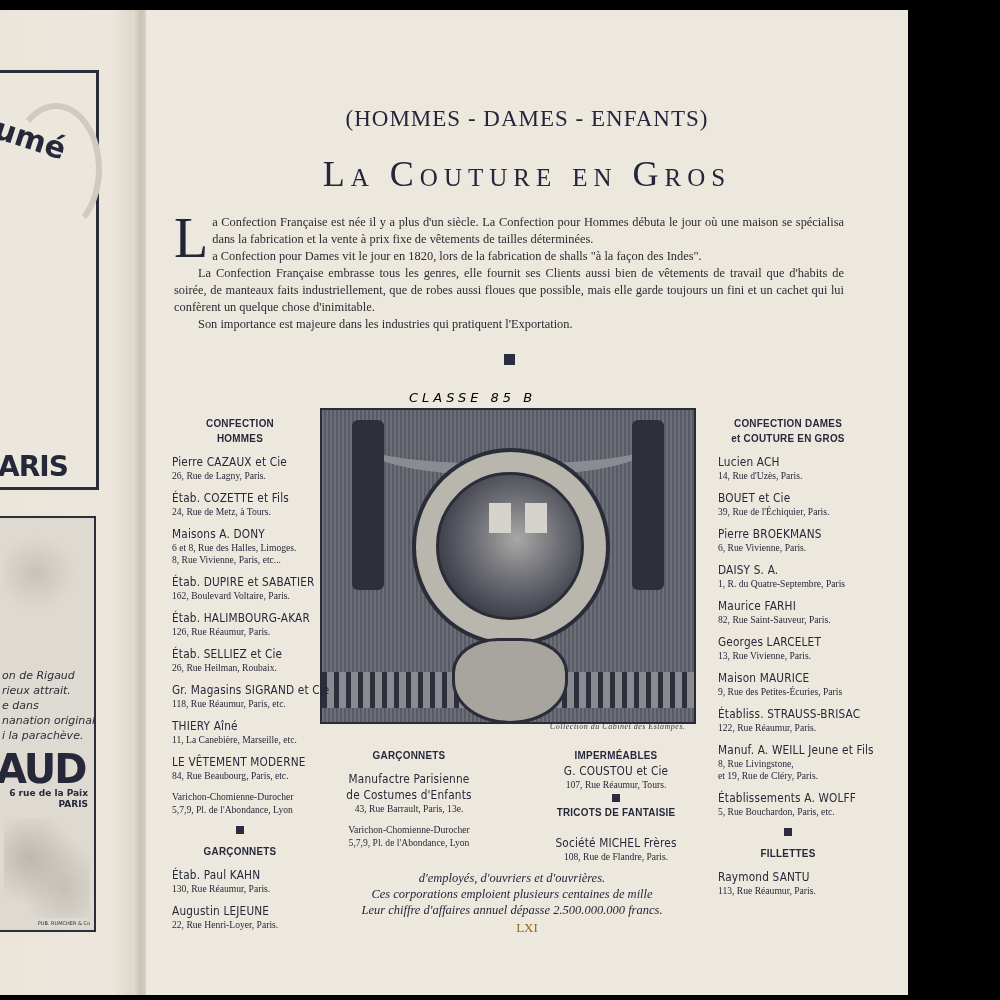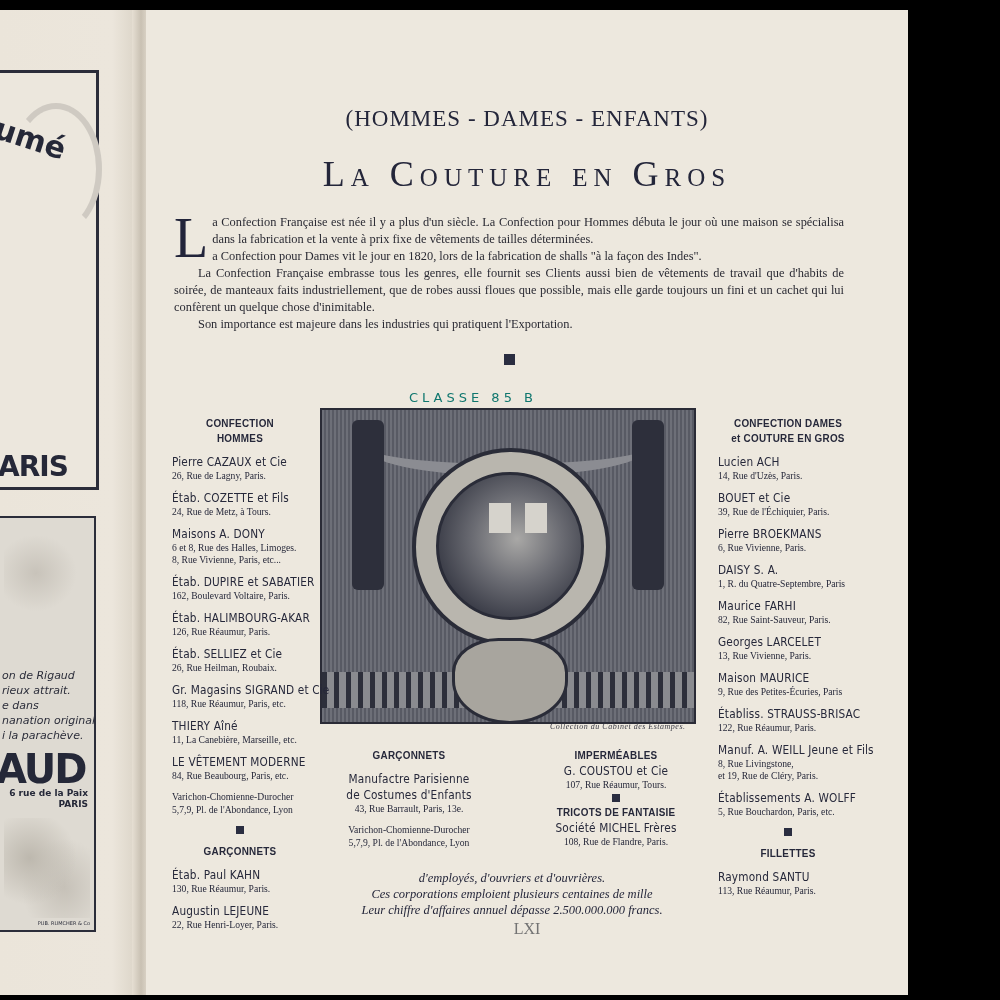--- a/index.html
+++ b/index.html
@@ -39,21 +39,21 @@
             font-size:23px; letter-spacing:1px; color:#24263a; }
   .title3 { position:absolute; left:0; width:100%; top:143px; text-align:center;
             font-size:36px; letter-spacing:6px; font-variant:small-caps; color:#24263a; }
   .intro { position:absolute; left:28px; top:204px; width:670px; font-size:12.4px; line-height:17px;
            color:#2a2a33; text-align:justify; }
   .intro .dropcap { float:left; font-size:56px; line-height:44px; margin:2px 4px 0 0; color:#22243a; }
   .intro p { margin:0; }
   .intro .ind { text-indent:24px; }
   .bullet { position:absolute; width:11px; height:11px; background:#2a2d40; }
   .classe { position:absolute; left:263px; top:380px; font-family:"DejaVu Sans",sans-serif;
-            font-size:13px; letter-spacing:4px; color:#0f766e; }
+            font-size:13px; letter-spacing:4px; color:#000000;font-style:italic; }
   .engraving { position:absolute; left:174px; top:398px; width:372px; height:312px; background:#4b4d57; border:2px solid #2a2b36; overflow:hidden; }
   .engr-bg { position:absolute; inset:0; background:repeating-linear-gradient(90deg,#6d6f78 0 2px,#585a64 2px 4px); }
   .drape-l { position:absolute; left:30px; top:10px; width:32px; height:170px; background:#2d2f3b; border-radius:6px; }
   .drape-r { position:absolute; right:30px; top:10px; width:32px; height:170px; background:#2d2f3b; border-radius:6px; }
   .garland { position:absolute; left:40px; top:4px; width:290px; height:50px; border-bottom:12px solid #8b8c92; border-radius:0 0 50% 50%; }
   .frame { position:absolute; left:90px; top:38px; width:190px; height:190px; border-radius:50%;
            background:#b9b6ae; border:4px solid #2a2c38; }
   .frame-inner { position:absolute; left:20px; top:20px; width:142px; height:142px; border-radius:50%;
                  background:radial-gradient(circle at 55% 45%,#a9a8a6 0%,#6b6c73 40%,#3a3c47 75%); border:3px solid #2a2c38; }
   .frame-win { position:absolute; width:22px; height:30px; background:#d6d3cc; top:28px; }
@@ -68,21 +68,21 @@
                letter-spacing:0.3px; line-height:15px; transform:scaleX(0.86); }
   .entry { margin-top:8px; }
   .entry .name { font-family:"DejaVu Sans Condensed","DejaVu Sans",sans-serif; font-size:13px; line-height:16px; letter-spacing:0.2px; white-space:nowrap; transform-origin:left; transform:scaleX(0.9); }
   .entry .addr { font-family:"Liberation Serif",serif; font-size:9.6px; line-height:12px; white-space:nowrap; }
   .col.center .entry .name, .col.center .entry .addr { text-align:center; transform-origin:center; }
   .varichon .l1 { font-family:"Liberation Serif",serif; font-size:9.6px; line-height:13px; white-space:nowrap; }
   .col-bullet { width:8px; height:8px; background:#2a2d40; margin:10px auto 10px; }
 
   .closing { position:absolute; left:186px; top:860px; width:360px; text-align:center; font-style:italic;
              font-size:12.5px; line-height:16px; color:#24263a; }
-  .pagenum { position:absolute; left:0; width:100%; top:910px; text-align:center; font-size:16px; color:#737373; }
+  .pagenum { position:absolute; left:0; width:100%; top:910px; text-align:center; font-size:13px; color:#a16207; }
 </style>
 </head>
 <body>
 
 <div class="left-page">
   <div class="ad-top">
     <div class="swoosh"></div>
     <div class="ume">umé</div>
     <div class="paris">ARIS</div>
   </div>
@@ -208,21 +208,21 @@
     <div class="head">IMPERMÉABLES</div>
     <div>
         <div class="entry" style="margin-top:0;">
           <div class="name">G. COUSTOU et Cie</div>
           <div class="addr">107, Rue Réaumur, Tours.</div>
         </div>
       </div>
     <div class="col-bullet" style="margin:3px auto 3px;"></div>
     <div class="head">TRICOTS DE FANTAISIE</div>
     <div>
-        <div class="entry" style="margin-top:0;">
+        <div class="entry" style="margin-top:15px;">
           <div class="name">Société MICHEL Frères</div>
           <div class="addr">108, Rue de Flandre, Paris.</div>
         </div>
       </div>
   </div>
 
   <div class="col" style="left:572px; top:406px; width:140px;">
     <div class="head">CONFECTION DAMES</div>
     <div class="head">et COUTURE EN GROS</div>
     <div class="entry">

